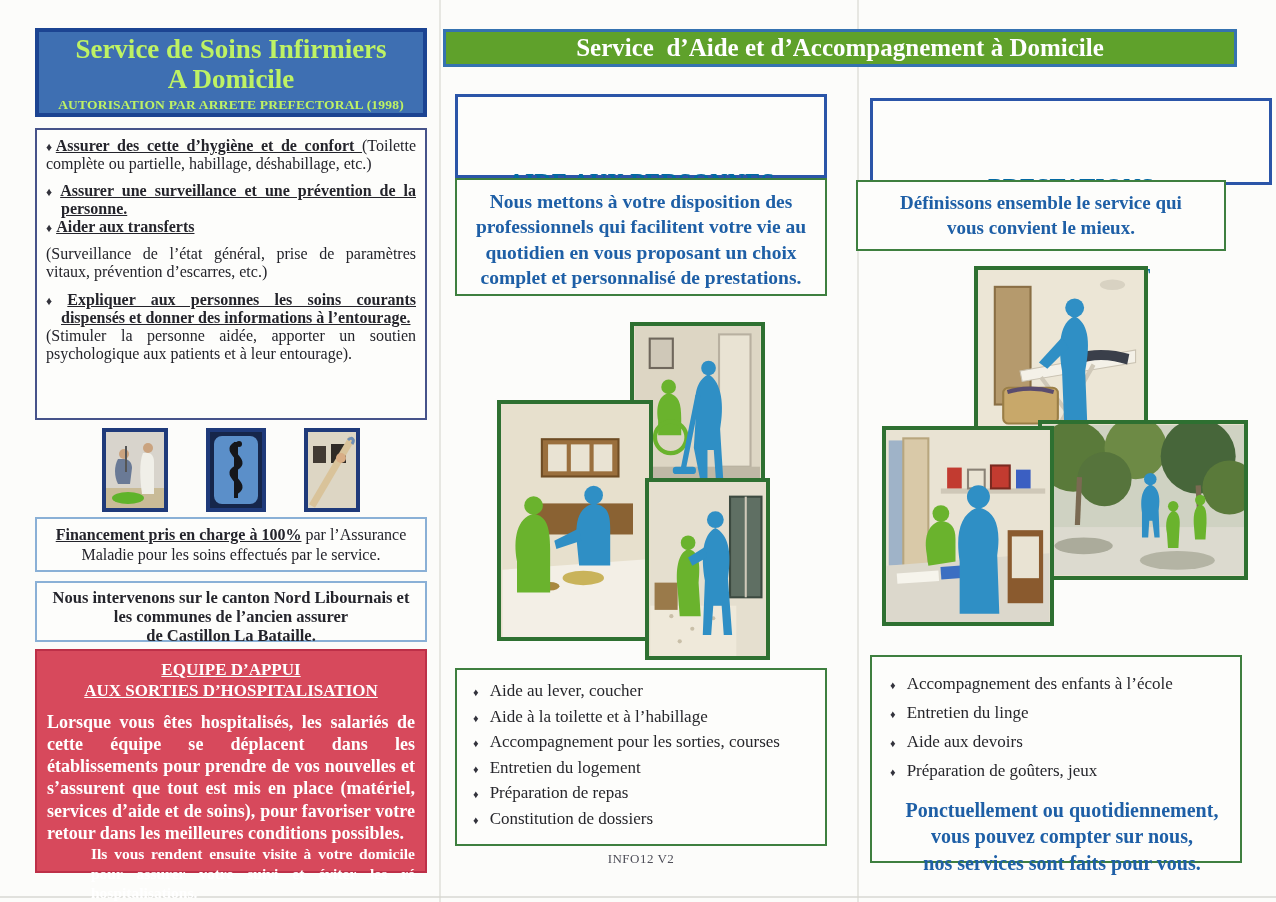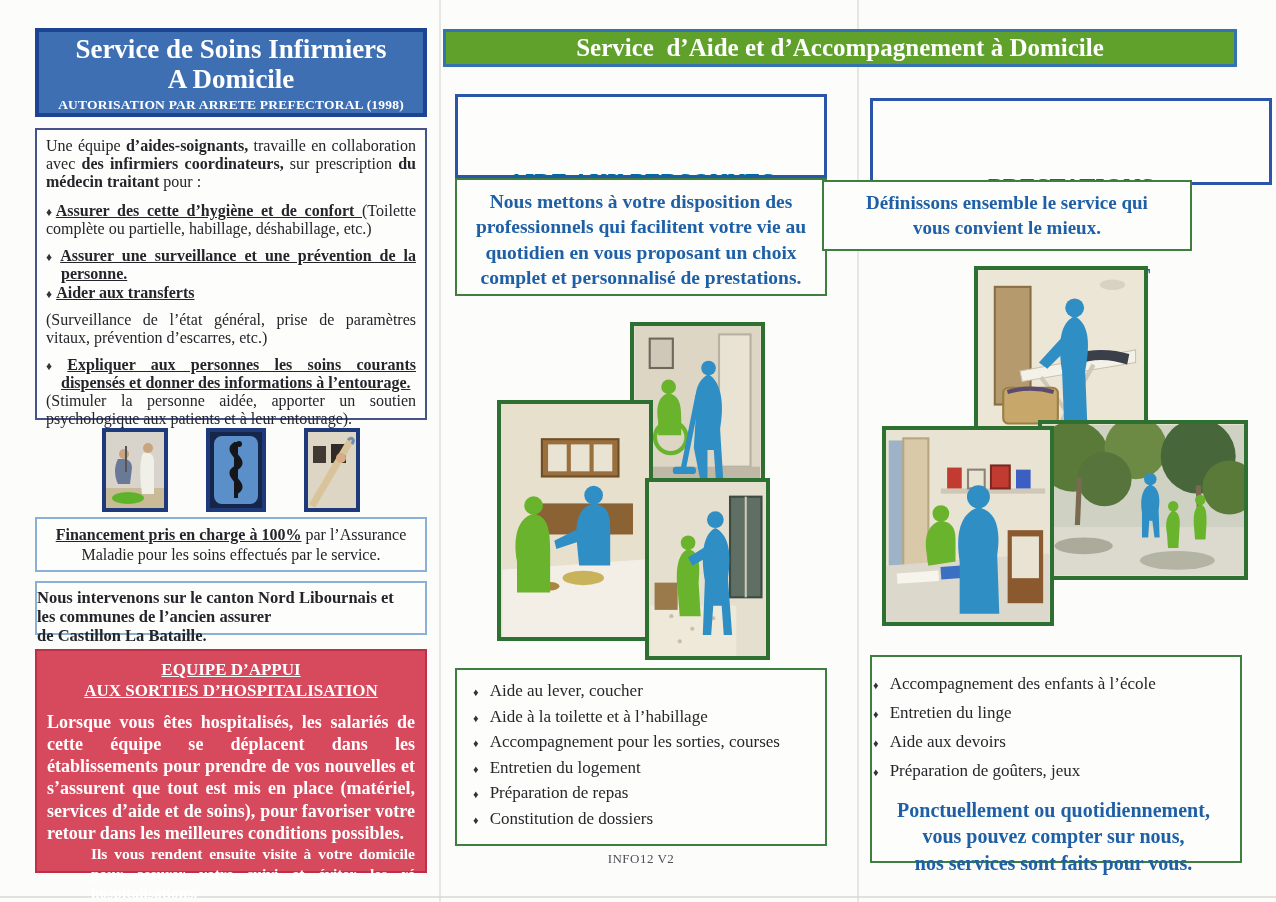--- a/index.html
+++ b/index.html
@@ -4,21 +4,21 @@
 <style>
   html,body{margin:0;padding:0;background:#ffffff;}
   .page{position:relative;width:1276px;height:902px;background:#fcfcfa;overflow:hidden;
         font-family:"Liberation Serif","DejaVu Serif",serif;color:#24242b;}
   .abs{position:absolute;box-sizing:border-box;}
   .fold{position:absolute;top:0;bottom:0;width:2px;background:#e7e7e2;}
   .scan-bottom{position:absolute;left:0;right:0;top:896px;height:2px;background:#d6d6d0;opacity:.7;}
 
   
   .lp-header{left:35px;top:28px;width:392px;height:89px;background:#3e6fb2;border:4px solid #1c4492;
-             text-align:center;color:#ffffff;}
+             text-align:center;color:#bef264;}
   .lp-title{font-size:27px;font-weight:700;line-height:1.1;margin-top:3px;}
   .lp-sub{font-size:13.5px;font-weight:700;margin-top:3px;letter-spacing:.2px;}
 
   .intro-box{left:35px;top:128px;width:392px;height:292px;border:2px solid #46538a;background:#fdfdfb;
              padding:7px 9px;font-size:16px;line-height:1.13;}
   .intro-p{text-align:justify;margin:0 0 11px 0;}
   .bold{font-weight:700;}
   .bullet{margin:0 0 9px 0;text-align:justify;}
   .hang{padding-left:15px;text-indent:-15px;}
   .b-head{font-weight:700;text-decoration:underline;}
@@ -27,22 +27,22 @@
   .diam-sp{margin-right:4px;}
 
   .img-row{left:35px;top:428px;width:392px;height:88px;display:flex;justify-content:center;
            align-items:flex-start;gap:38px;}
   .photo-s{height:84px;border:4px solid #1f3a7a;box-sizing:border-box;background:#ddd6c4;}
   .photo-s svg{display:block;width:100%;height:100%;}
 
   .finance-box{left:35px;top:517px;width:392px;height:55px;border:2px solid #8ab0d6;background:#fdfdfb;
                text-align:center;font-size:16px;padding:6px 10px 0 10px;line-height:1.25;}
   .fin-hl{font-weight:700;text-decoration:underline;margin-top:37px;}
-  .coverage-box{left:35px;top:581px;width:392px;height:54px;border:2px solid #8ab0d6;background:#fdfdfb;
-                text-align:left;font-weight:700;font-size:16.5px;padding-top:5px;line-height:1.16;}
+  .coverage-box{left:35px;top:581px;width:392px;height:61px;border:2px solid #8ab0d6;background:#fdfdfb;
+                text-align:center;font-weight:700;font-size:16.5px;padding-top:5px;line-height:1.16;}
 
   .red-box{left:35px;top:649px;width:392px;height:224px;background:#d7495c;border:2px solid #bd3048;
            color:#fff;padding:8px 10px;}
   .red-title{text-align:center;font-weight:700;font-size:17px;line-height:1.25;text-decoration:underline;}
   .red-body{font-weight:700;font-size:18px;line-height:1.24;margin-top:9px;text-align:justify;}
   .red-body2{font-weight:700;font-size:15.5px;line-height:1.24;text-align:justify;margin-left:44px;}
 
   
   .banner{left:443px;top:29px;width:794px;height:38px;background:#5fa12b;border:3px solid #3572b0;
           color:#fff;text-align:center;font-weight:700;font-size:25px;line-height:31px;white-space:pre;}
@@ -57,23 +57,23 @@
   .m-heading{left:455px;top:82px;width:372px;height:84px;padding-top:9px;}
   .m-intro{left:455px;top:178px;width:372px;height:118px;font-size:19.5px;line-height:1.3;padding:9px 8px 0 8px;}
   .m-collage{left:455px;top:312px;width:372px;height:350px;}
   .gphoto{position:absolute;border:4px solid #2e7031;background:#e7e0cd;}
   .gphoto svg{display:block;width:100%;height:100%;}
   .m-list{left:455px;top:668px;width:372px;height:178px;padding:9px 6px 0 16px;}
   .m-footer{left:455px;top:851px;width:372px;text-align:center;font-size:13px;color:#4e4e58;letter-spacing:.5px;}
 
   
   .r-heading{left:870px;top:86px;width:402px;height:87px;padding-top:10px;}
-  .r-intro{left:822px;top:180px;width:370px;height:71px;font-size:19px;line-height:1.32;padding-top:8px;}
+  .r-intro{left:856px;top:180px;width:370px;height:71px;font-size:19px;line-height:1.32;padding-top:8px;}
   .r-collage{left:870px;top:260px;width:386px;height:368px;}
-  .r-list{left:870px;top:655px;width:372px;height:208px;padding:13px 6px 0 1px;}
+  .r-list{left:870px;top:655px;width:372px;height:208px;padding:13px 6px 0 18px;}
   .r-list .svc{line-height:27px;}
   .closing{margin-top:11px;text-align:center;color:#1e5fa6;font-weight:700;font-size:20px;line-height:1.32;}
 </style>
 </head>
 <body>
 
 <div class="page">
 
   <div class="fold" style="left:439px"></div>
   <div class="fold" style="left:857px"></div>
@@ -81,21 +81,20 @@
 
   <div class="abs lp-header">
     <div class="lp-title">
       <div>Service de Soins Infirmiers</div>
       <div>A Domicile</div>
     </div>
     <div class="lp-sub">AUTORISATION PAR ARRETE PREFECTORAL (1998)</div>
   </div>
 
   <div class="abs intro-box">
-    <p class="intro-p"><span>Une équipe </span><span class="bold">d’aides-soignants,</span><span> travaille en collaboration avec </span><span class="bold">des infirmiers coordinateurs,</span><span> sur prescription </span><span class="bold">du médecin traitant</span><span> pour :</span></p>
 
     <div class="bullet"><span class="diam">♦</span><span class="b-head">Assurer des cette d’hygiène et de confort </span><span>(Toilette complète ou partielle, habillage, déshabillage, etc.)</span></div>
 
     <div class="bullet hang" style="margin-bottom:0"><span class="diam diam-sp">♦</span><span class="b-head">Assurer une surveillance et une prévention de la personne.</span></div>
 
     <div class="bullet hang"><span class="diam diam-sp">♦</span><span class="b-head">Aider aux transferts</span></div>
     <div class="note">(Surveillance de l’état général, prise de paramètres vitaux, prévention d’escarres, etc.)</div>
 
     <div class="bullet hang" style="margin-bottom:0"><span class="diam diam-sp">♦</span><span class="b-head">Expliquer aux personnes les soins courants dispensés et donner des informations à l’entourage.</span></div>
     <div class="note" style="margin-bottom:0">(Stimuler la personne aidée,  apporter un soutien psychologique aux patients et à leur entourage).</div>

